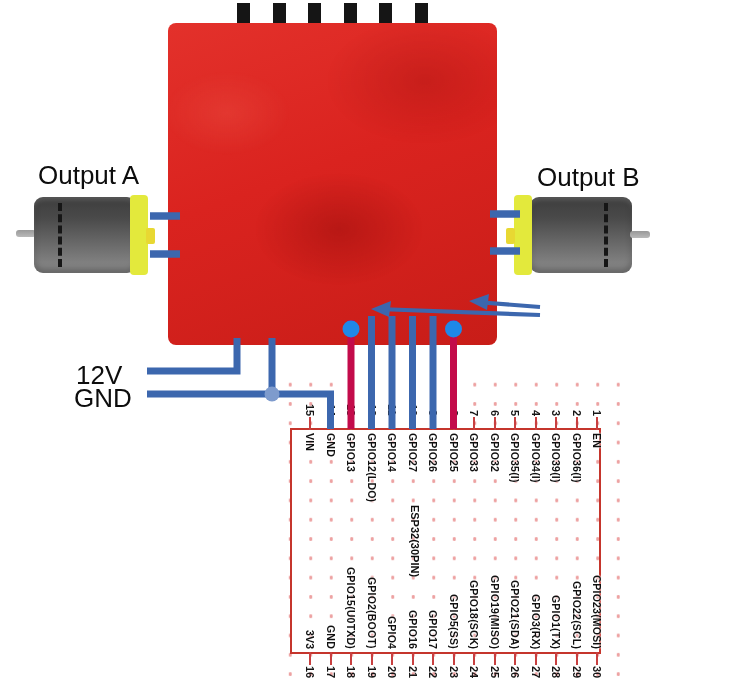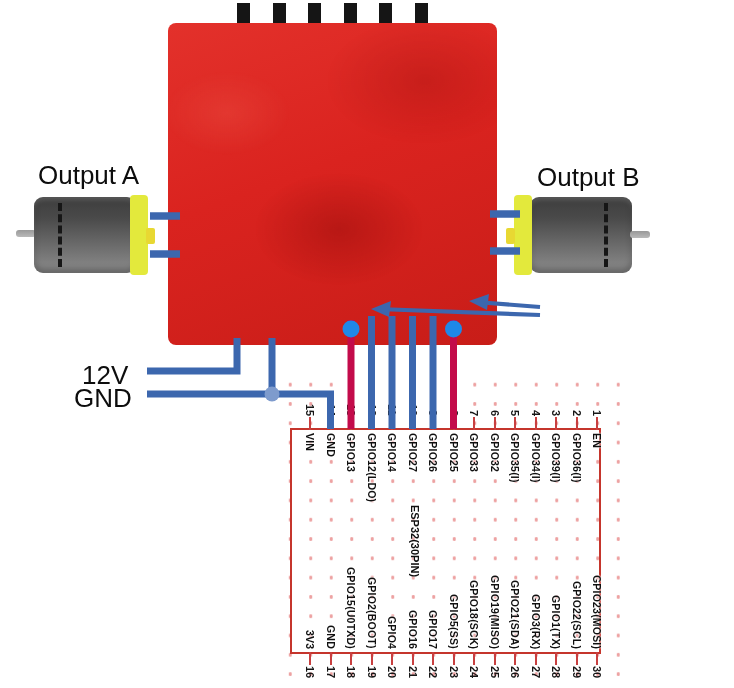--- a/index.html
+++ b/index.html
@@ -380,16 +380,16 @@
     <circle cx="453.5" cy="329" r="8.5" data-interactable="false" fill="#1f88e8"></circle>
 
     <line x1="540" y1="315" x2="378" y2="309" stroke-width="4.2" data-interactable="false" stroke="#3c67ae"></line>
     <polygon points="371,309 391,301 389,317" data-interactable="false" fill="#3c67ae"></polygon>
     <line x1="540" y1="307" x2="476" y2="302" stroke-width="4.2" data-interactable="false" stroke="#3c67ae"></line>
     <polygon points="469,301 489,294 487,310" data-interactable="false" fill="#3c67ae"></polygon>
   </svg>
 
   <div class="big-label" style="left:537px;top:164px" data-interactable="false">Output B</div>
   <div class="big-label" style="left:38px;top:162px" data-interactable="false">Output A</div>
-  <div class="big-label" style="left:82px;top:362px" data-interactable="false">12V</div>
+  <div class="big-label" style="left:76px;top:362px" data-interactable="false">12V</div>
   <div class="big-label" style="left:74px;top:385px" data-interactable="false">GND</div>
 
 </div>
 
 </body></html>

